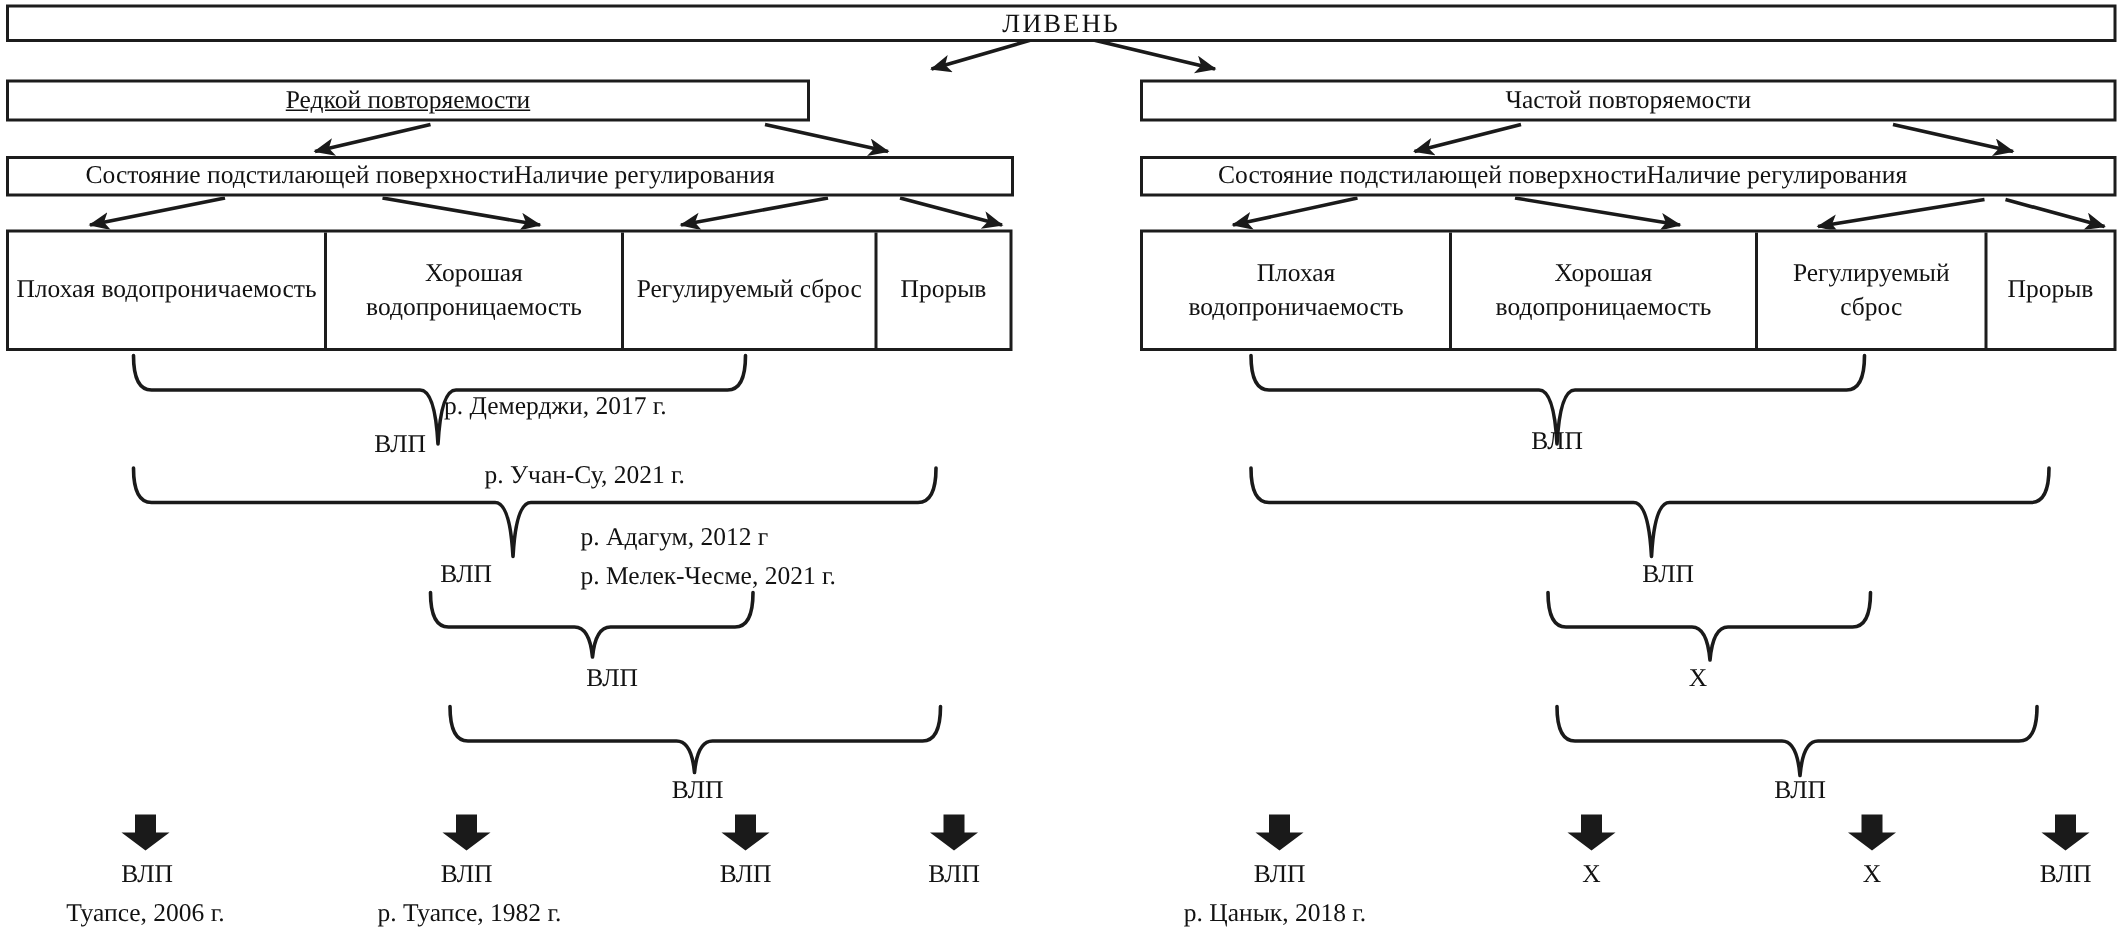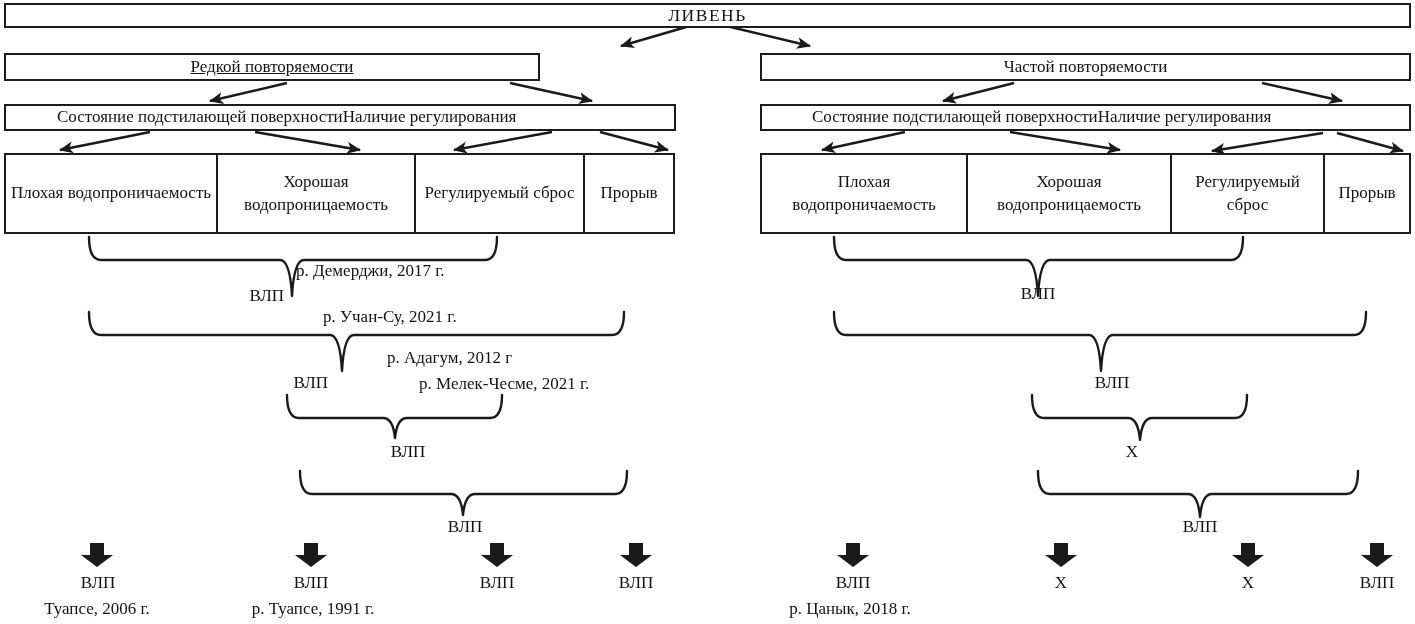--- a/index.html
+++ b/index.html
@@ -127,34 +127,34 @@
     <span style="white-space:normal;">Прорыв</span>
   </div>
 </div>
 
 <div class="lbl rgt" style="left:196px;top:286px;width:88px;">ВЛП</div>
 <div class="lbl" style="left:296px;top:261px;">р. Демерджи, 2017 г.</div>
 <div class="lbl" style="left:323px;top:287px;margin-top:20px;">р. Учан-Су, 2021 г.</div>
 
 <div class="lbl rgt" style="left:240px;top:373px;width:88px;">ВЛП</div>
 <div class="lbl" style="left:387px;top:348px;text-align:right;">р. Адагум, 2012 г</div>
-<div class="lbl" style="left:387px;top:374px;margin-left:32px;">р. Мелек-Чесме, 2021 г.</div>
+<div class="lbl" style="left:387px;top:374px;">р. Мелек-Чесме, 2021 г.</div>
 
 <div class="lbl ctr" style="left:368px;top:442px;width:80px;">ВЛП</div>
 <div class="lbl ctr" style="left:425px;top:517px;width:80px;">ВЛП</div>
 
 <div class="lbl ctr" style="left:998px;top:284px;width:80px;">ВЛП</div>
 <div class="lbl ctr" style="left:1072px;top:373px;width:80px;">ВЛП</div>
 <div class="lbl ctr" style="left:1092px;top:442px;width:80px;">Х</div>
 <div class="lbl ctr" style="left:1160px;top:517px;width:80px;">ВЛП</div>
 
 <div class="lbl ctr" style="left:58px;top:573px;width:80px;">ВЛП</div>
 <div class="lbl ctr" style="left:17px;top:599px;width:160px;">Туапсе, 2006 г.</div>
 <div class="lbl ctr" style="left:271px;top:573px;width:80px;">ВЛП</div>
-<div class="lbl ctr" style="left:233px;top:599px;width:160px;">р. Туапсе, 1991 г.</div>
+<div class="lbl ctr" style="left:233px;top:599px;width:160px;">р. Туапсе, 1982 г.</div>
 <div class="lbl ctr" style="left:457px;top:573px;width:80px;">ВЛП</div>
 <div class="lbl ctr" style="left:596px;top:573px;width:80px;">ВЛП</div>
 
 <div class="lbl ctr" style="left:813px;top:573px;width:80px;">ВЛП</div>
 <div class="lbl ctr" style="left:770px;top:599px;width:160px;font-family:Liberation Serif, serif;">р. Цанык, 2018 г.</div>
 <div class="lbl ctr" style="left:1021px;top:573px;width:80px;">Х</div>
 <div class="lbl ctr" style="left:1208px;top:573px;width:80px;">Х</div>
 <div class="lbl ctr" style="left:1337px;top:573px;width:80px;">ВЛП</div>
 
 </body></html>

